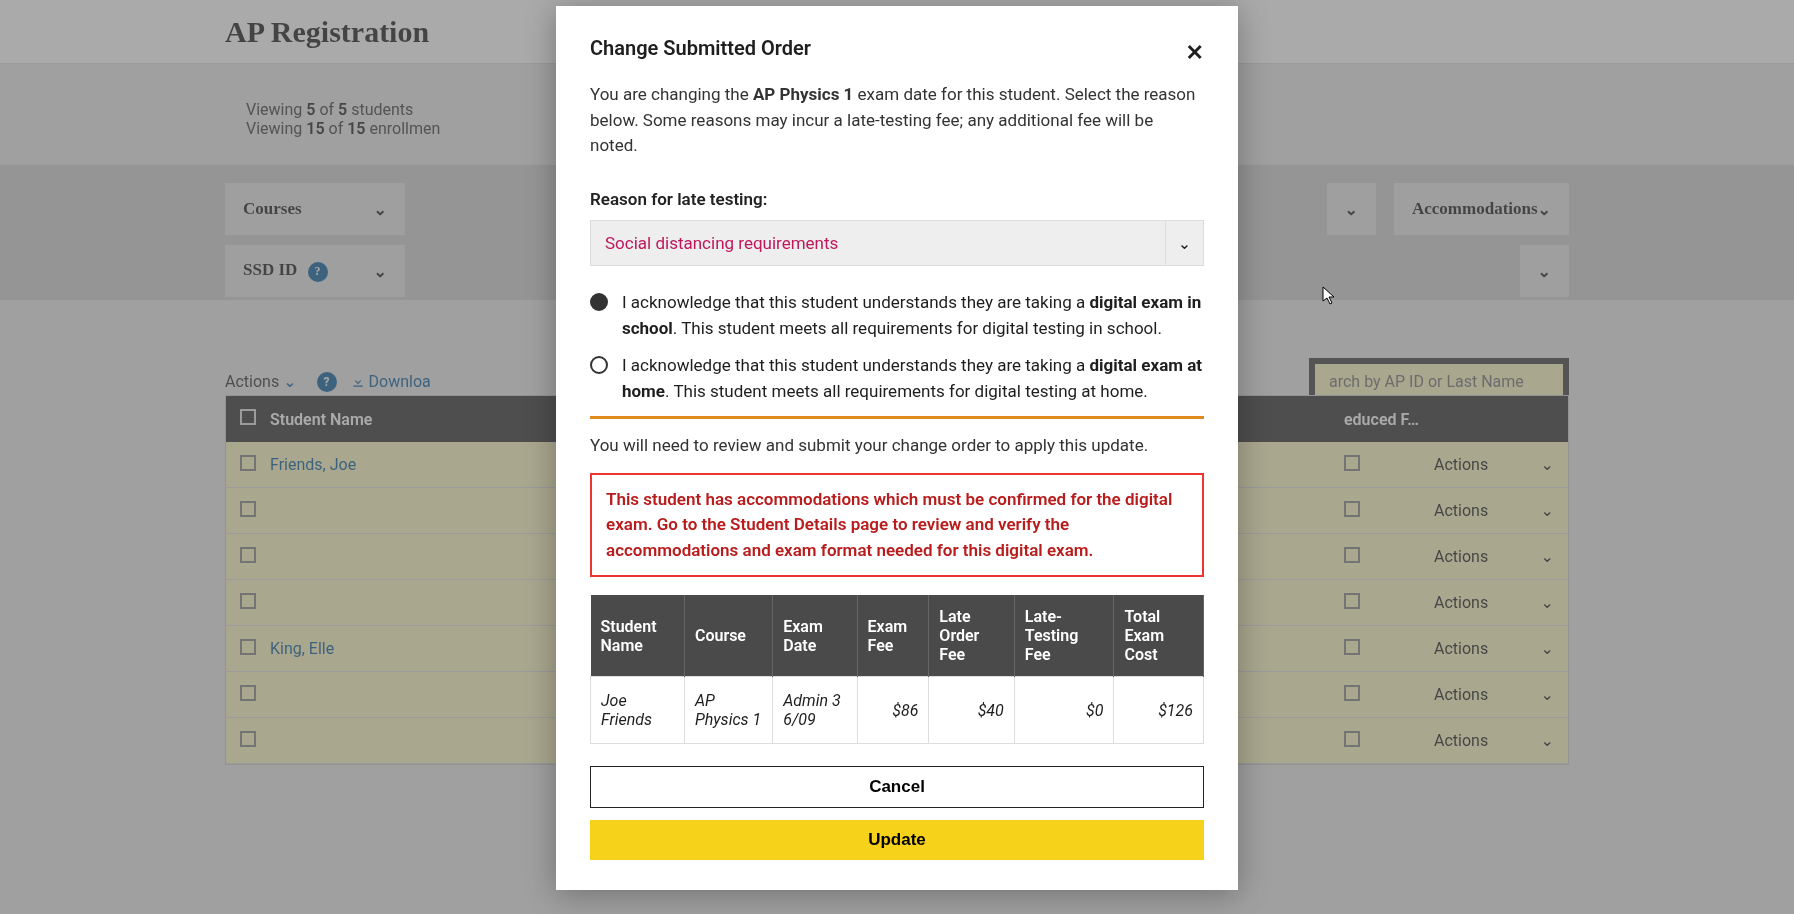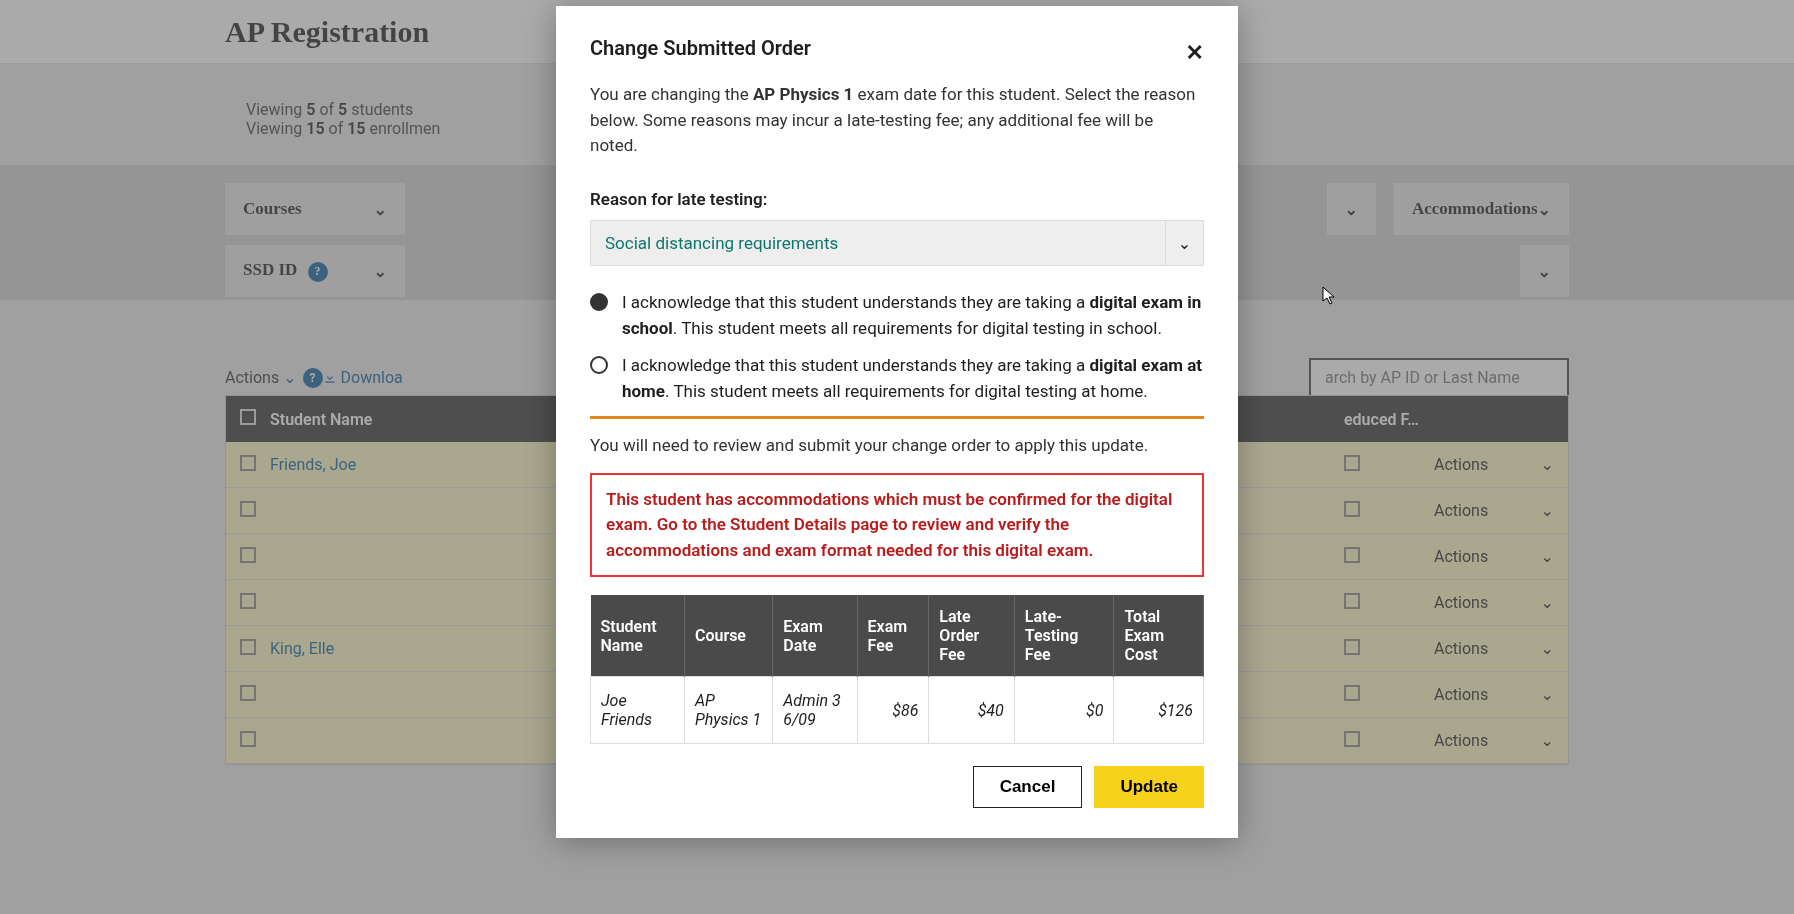--- a/index.html
+++ b/index.html
@@ -54,28 +54,28 @@
   display: inline-flex; align-items: center; justify-content: center;
   width: 20px; height: 20px; border-radius: 50%;
   background: #0e5f9e; color: #fff; font-size: 12px; font-weight: bold;
   margin-left: 6px;
 }
 .table-toolbar {
   position: absolute; top: 358px; left: 225px; right: 225px;
   display: flex; align-items: center; justify-content: space-between;
   font-size: 16px; color: #333;
 }
-.table-toolbar .left { display: flex; align-items: center; }
+.table-toolbar .left { display: flex; gap: 14px; align-items: center; }
 .table-toolbar .down { color: #0e5f9e; }
 .table-toolbar .qmark2 { background: #0e5f9e; }
 .download-link { color: #0e5f9e; }
 .download-link svg { vertical-align: -2px; margin-right: 4px; }
 .search-box {
-  border: 2px solid #404040; padding: 8px 14px; width: 260px;
-  background: #ffffff; color: #777; font-size: 16px;
+  border: 6px solid #404040; padding: 8px 14px; width: 260px;
+  background: #fef9c3; color: #777; font-size: 16px;
 }
 .table {
   position: absolute; top: 395px; left: 225px; right: 225px;
   border: 1px solid #ccc;
 }
 .table-head {
   background: #333; color: #fff; display: flex; height: 46px; align-items: center;
   padding: 0 14px;
 }
 .table-head .cbx { width: 30px; }
@@ -106,41 +106,41 @@
 .modal h2 { font-size: 20px; font-weight: 600; color: #1e1e1e; margin-bottom: 22px; }
 .close-x {
   position: absolute; top: 34px; right: 34px; font-size: 22px; font-weight: bold;
   cursor: pointer;
 }
 .modal p { font-size: 17px; line-height: 1.5; color: #333; margin-bottom: 12px; }
 .modal .label { font-weight: 600; color: #222; margin-top: 28px; margin-bottom: 8px; }
 .select-row {
   display: flex; border: 1px solid #ddd; background: #eee; height: 46px;
 }
-.select-row .val { flex: 1; padding: 0 14px; display: flex; align-items: center; font-size: 17px; color: #0f766e; }
+.select-row .val { flex: 1; padding: 0 14px; display: flex; align-items: center; font-size: 17px; color: #be185d; }
 .select-row .btn { width: 38px; border-left: 1px solid #ddd; display: flex; align-items: center; justify-content: center; }
 .radio-block { margin-top: 24px; }
 .radio-row { display: flex; gap: 14px; margin-bottom: 12px; font-size: 17px; line-height: 1.5; }
 .radio-row .txt { flex: 1; }
 .radio { width: 18px; height: 18px; border: 2px solid #333; border-radius: 50%; margin-top: 3px; flex-shrink: 0; }
 .radio.filled { background: #333; }
 .orange-sep { border: 0; border-top: 3px solid #e08a1e; margin: 6px 0 14px 0; }
 .warn-box {
   border: 2px solid #e33; padding: 12px 14px; margin: 14px 0 18px 0;
   font-size: 17px; font-weight: 600; color: #b91c1c; line-height: 1.5;
 }
 .fee-table { width: 100%; border-collapse: collapse; font-size: 16px; }
 .fee-table thead th {
   background: #4a4a4a; color: #fff; text-align: left; padding: 12px 10px; font-weight: 600;
   border-right: 1px solid #666;
 }
 .fee-table td { padding: 14px 10px; border: 1px solid #ddd; font-style: italic; }
 .fee-table td.num { text-align: right; }
 .modal-footer {
-  display: flex; justify-content: flex-end; gap: 12px; margin-top: 22px;
+  display: flex; justify-content: flex-end; gap: 12px; margin-top: 22px; flex-direction: column;
 }
 .btn-cancel {
   border: 1px solid #222; background: #fff; padding: 10px 26px;
   font-size: 17px; font-weight: 600;
 }
 .btn-update {
   border: 0; background: #f6d21b; padding: 10px 26px;
   font-size: 17px; font-weight: 600;
 }
 .cursor {

